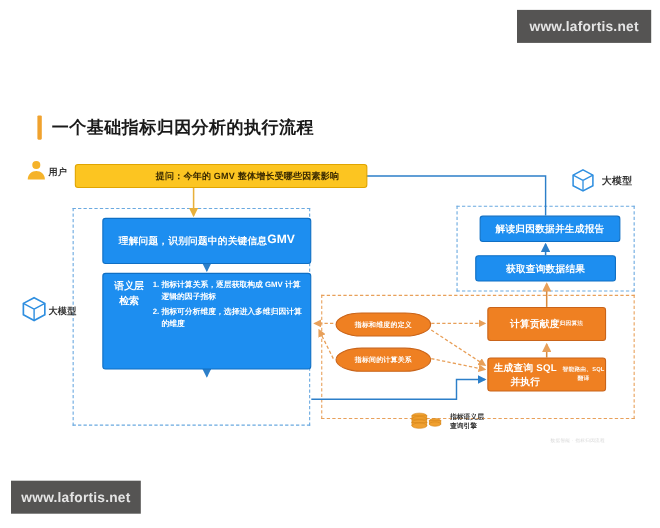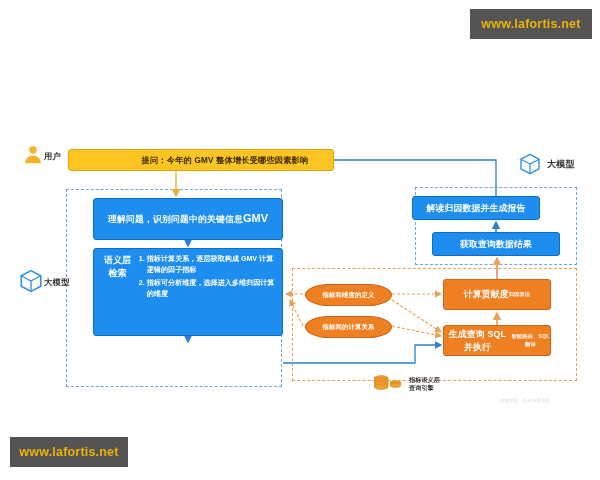--- a/index.html
+++ b/index.html
@@ -7,21 +7,21 @@
     width:600px;height:480px;
     background:#ffffff;
     font-family:"Liberation Sans","DejaVu Sans",sans-serif;
     overflow:hidden;
     position:relative;
   }
   .canvas{position:absolute;left:0;top:0;width:600px;height:480px;}
 
   
   .wm{
-    position:absolute;background:#555453;color:#eab308;
+    position:absolute;background:#555453;color:#e5e5e5;
     font-weight:bold;letter-spacing:.2px;
     display:flex;align-items:center;justify-content:center;
   }
   .wm-top{right:8px;top:9px;width:122px;height:30px;font-size:12.5px;}
   .wm-bottom{left:10px;bottom:13px;width:118px;height:30px;font-size:12.5px;}
   .wm-faint{
     position:absolute;right:50px;top:398px;font-size:4.2px;color:#d7d7d7;
     letter-spacing:.3px;white-space:nowrap;
   }
 
@@ -57,21 +57,21 @@
 
   #node-retrieval{left:93px;top:248px;width:190px;height:88px;
                   align-items:stretch;justify-content:flex-start;padding:5px 7px 4px 7px;}
   #node-retrieval .rt{font-size:9px;font-weight:bold;text-align:center;margin-bottom:21px;}
   .rlist{margin:0;padding-left:13px;font-size:7.1px;font-weight:bold;text-align:left;line-height:1.6;}
   .rlist li{margin-bottom:1px;}
 
   #node-mql{left:93px;top:344px;width:190px;height:38px;}
   #node-mql .l{font-size:8.6px;font-weight:bold;}
 
-  #node-report{left:412px;top:196px;width:128px;height:24px;}
+  #node-report{left:436px;top:196px;width:128px;height:24px;}
   #node-fetch{left:432px;top:232px;width:128px;height:24px;}
   #node-contrib{left:443px;top:279px;width:108px;height:31px;}
   #node-sql{left:443px;top:325px;width:108px;height:31px;}
 
   
   .cyl{
     position:absolute;background:#ef8022;border:1px solid #c9641a;
     border-radius:40%/16px;
     display:flex;align-items:center;justify-content:center;
     color:#fff;font-size:6.3px;font-weight:bold;text-align:center;
@@ -104,20 +104,24 @@
 </style>
 </head>
 <body>
 
 <div class="canvas">
 
   <div class="wm wm-top">www.lafortis.net</div>
   <div class="wm wm-bottom">www.lafortis.net</div>
   <div class="wm-faint">数据智能 · 指标归因流程</div>
 
+  <div class="title-wrap">
+    <div class="title-bar"></div>
+    <div class="title-text">一个基础指标归因分析的执行流程</div>
+  </div>
 
   <div class="dash dash-blue" id="left-llm-zone"></div>
   <div class="dash dash-blue" id="right-llm-zone"></div>
   <div class="dash dash-orange" id="engine-zone"></div>
 
   <svg id="arrow-layer">
     <defs>
       <marker id="ah-orange" markerWidth="6" markerHeight="6" refX="5" refY="3" orient="auto">
         <path d="M0,0 L6,3 L0,6 Z" fill="#e8a05a"></path>
       </marker>

